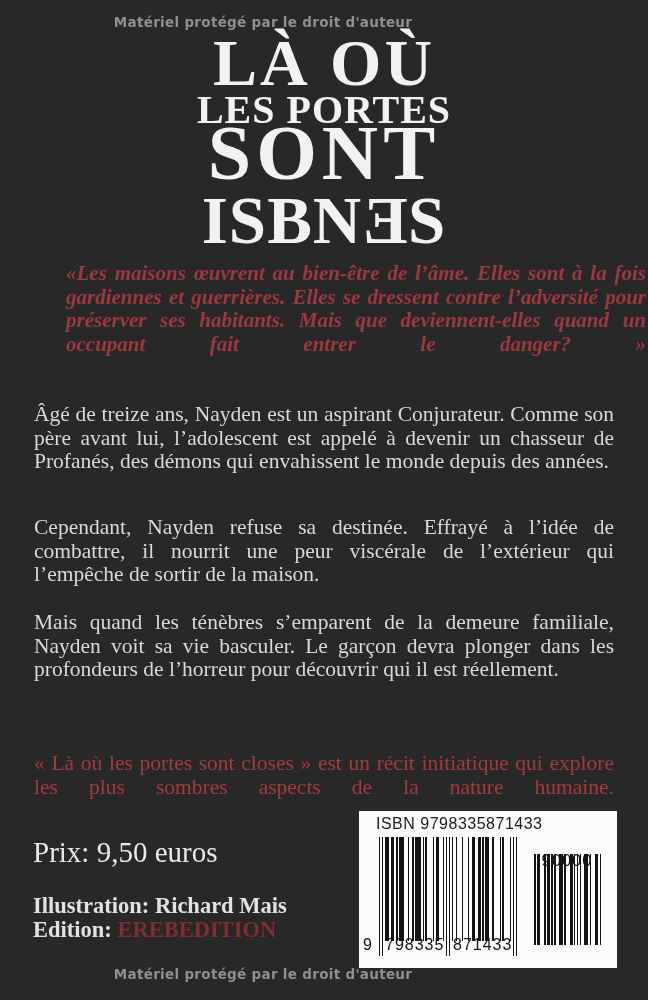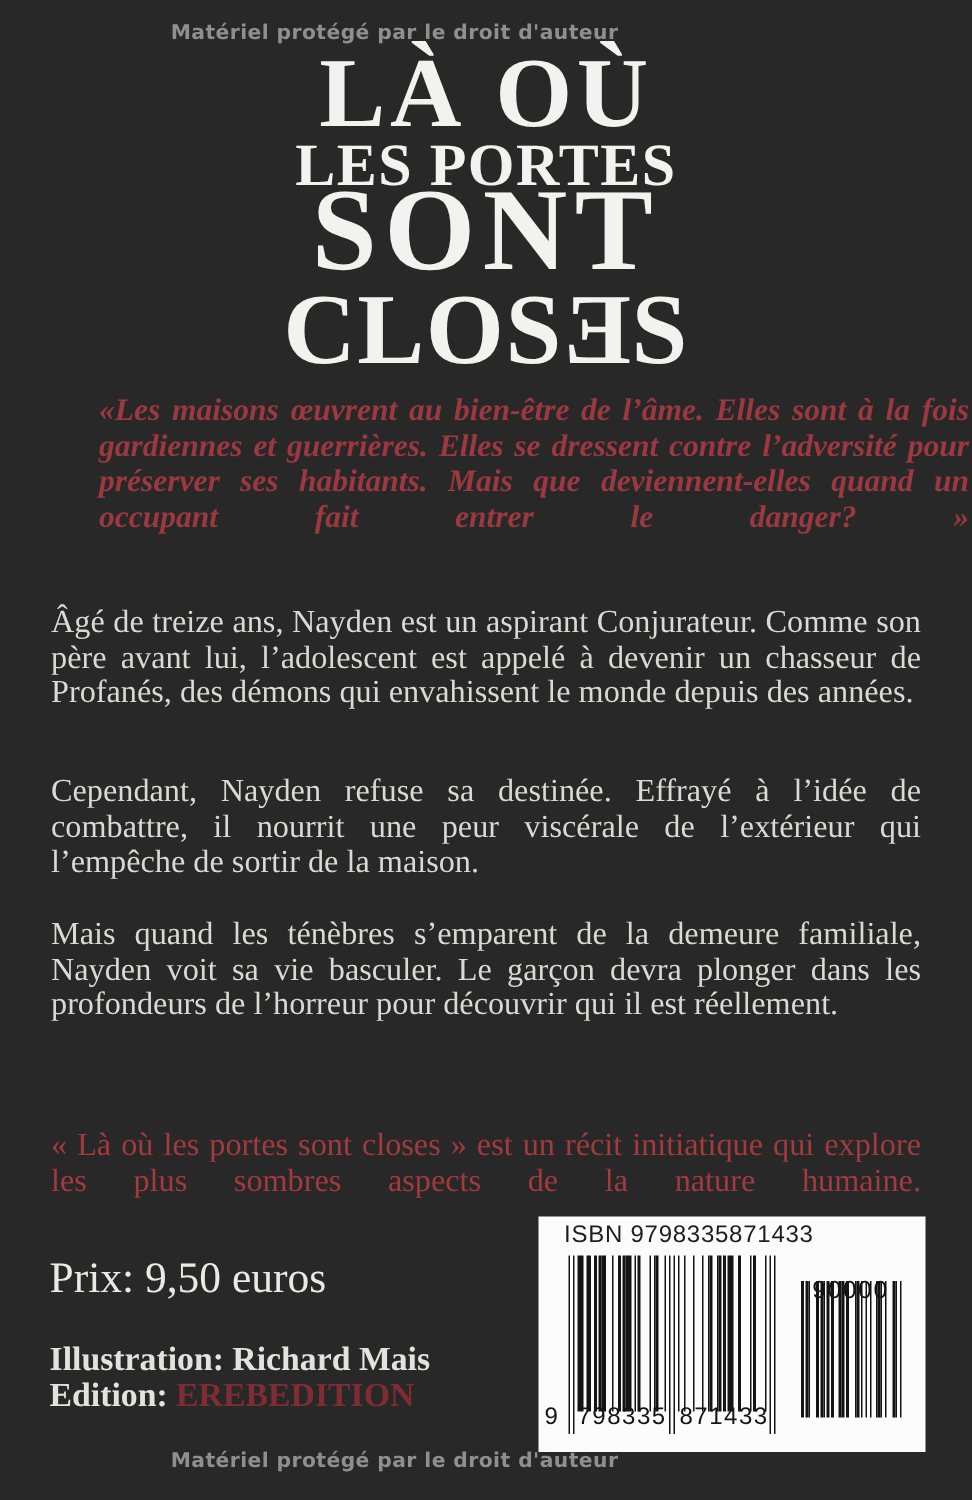--- a/index.html
+++ b/index.html
@@ -120,21 +120,21 @@
 <body>
 
 <div class="page">
 
   <div class="band top">Matériel protégé par le droit d'auteur</div>
 
   <div class="title">
     <div class="tl t1">LÀ OÙ</div>
     <div class="tl t2">LES PORTES</div>
     <div class="tl t3">SONT</div>
-    <div class="tl t4"><span>CLOS</span><span class="flip">E</span><span>S</span></div>
+    <div class="tl t4"><span>ISBN</span><span class="flip">E</span><span>S</span></div>
   </div>
 
   <div class="textblock quote">«Les maisons œuvrent au bien-être de l’âme. Elles sont à la fois gardiennes et guerrières. Elles se dressent contre l’adversité pour préserver ses habitants. Mais que deviennent-elles quand un occupant fait entrer le danger? »</div>
 
   <div class="textblock body-par p1">Âgé de treize ans, Nayden est un aspirant Conjurateur. Comme son père avant lui, l’adolescent est appelé à devenir un chasseur de Profanés, des démons qui envahissent le monde depuis des années.</div>
   <div class="textblock body-par p2">Cependant, Nayden refuse sa destinée. Effrayé à l’idée de combattre, il nourrit une peur viscérale de l’extérieur qui l’empêche de sortir de la maison.</div>
   <div class="textblock body-par p3">Mais quand les ténèbres s’emparent de la demeure familiale, Nayden voit sa vie basculer. Le garçon devra plonger dans les profondeurs de l’horreur pour découvrir qui il est réellement.</div>
 
   <div class="textblock tagline">« Là où les portes sont closes » est un récit initiatique qui explore les plus sombres aspects de la nature humaine.</div>
 

